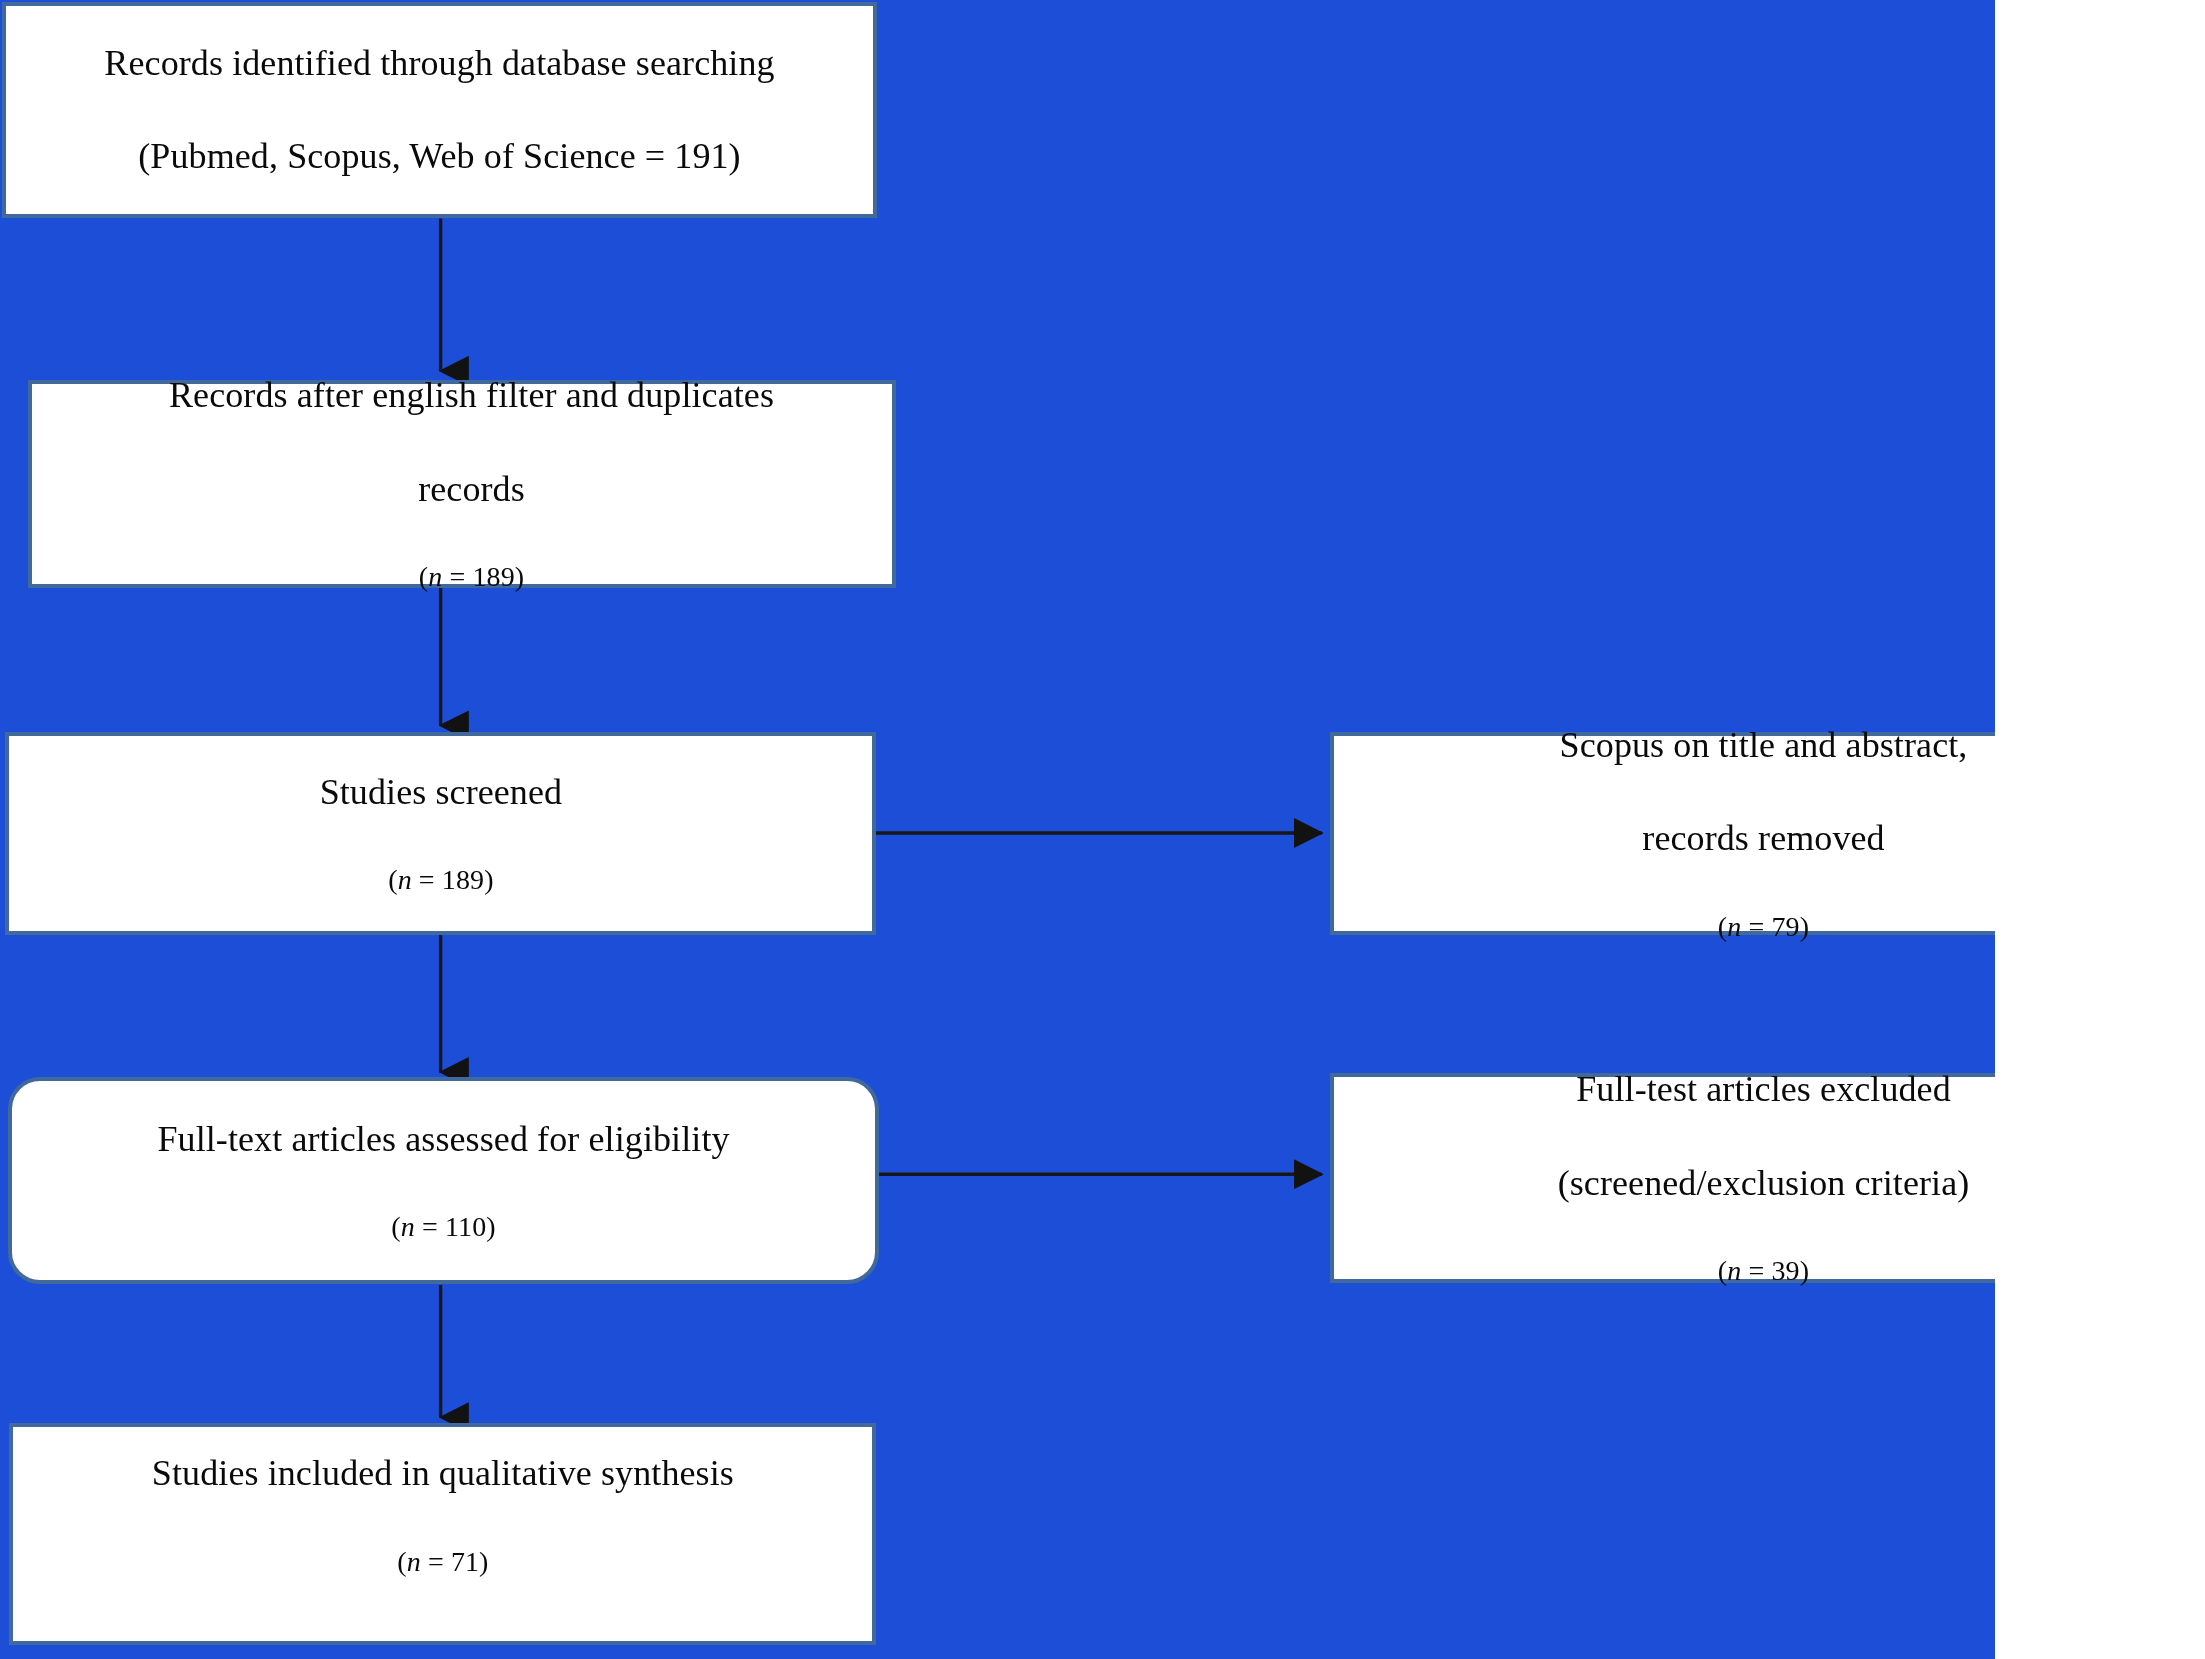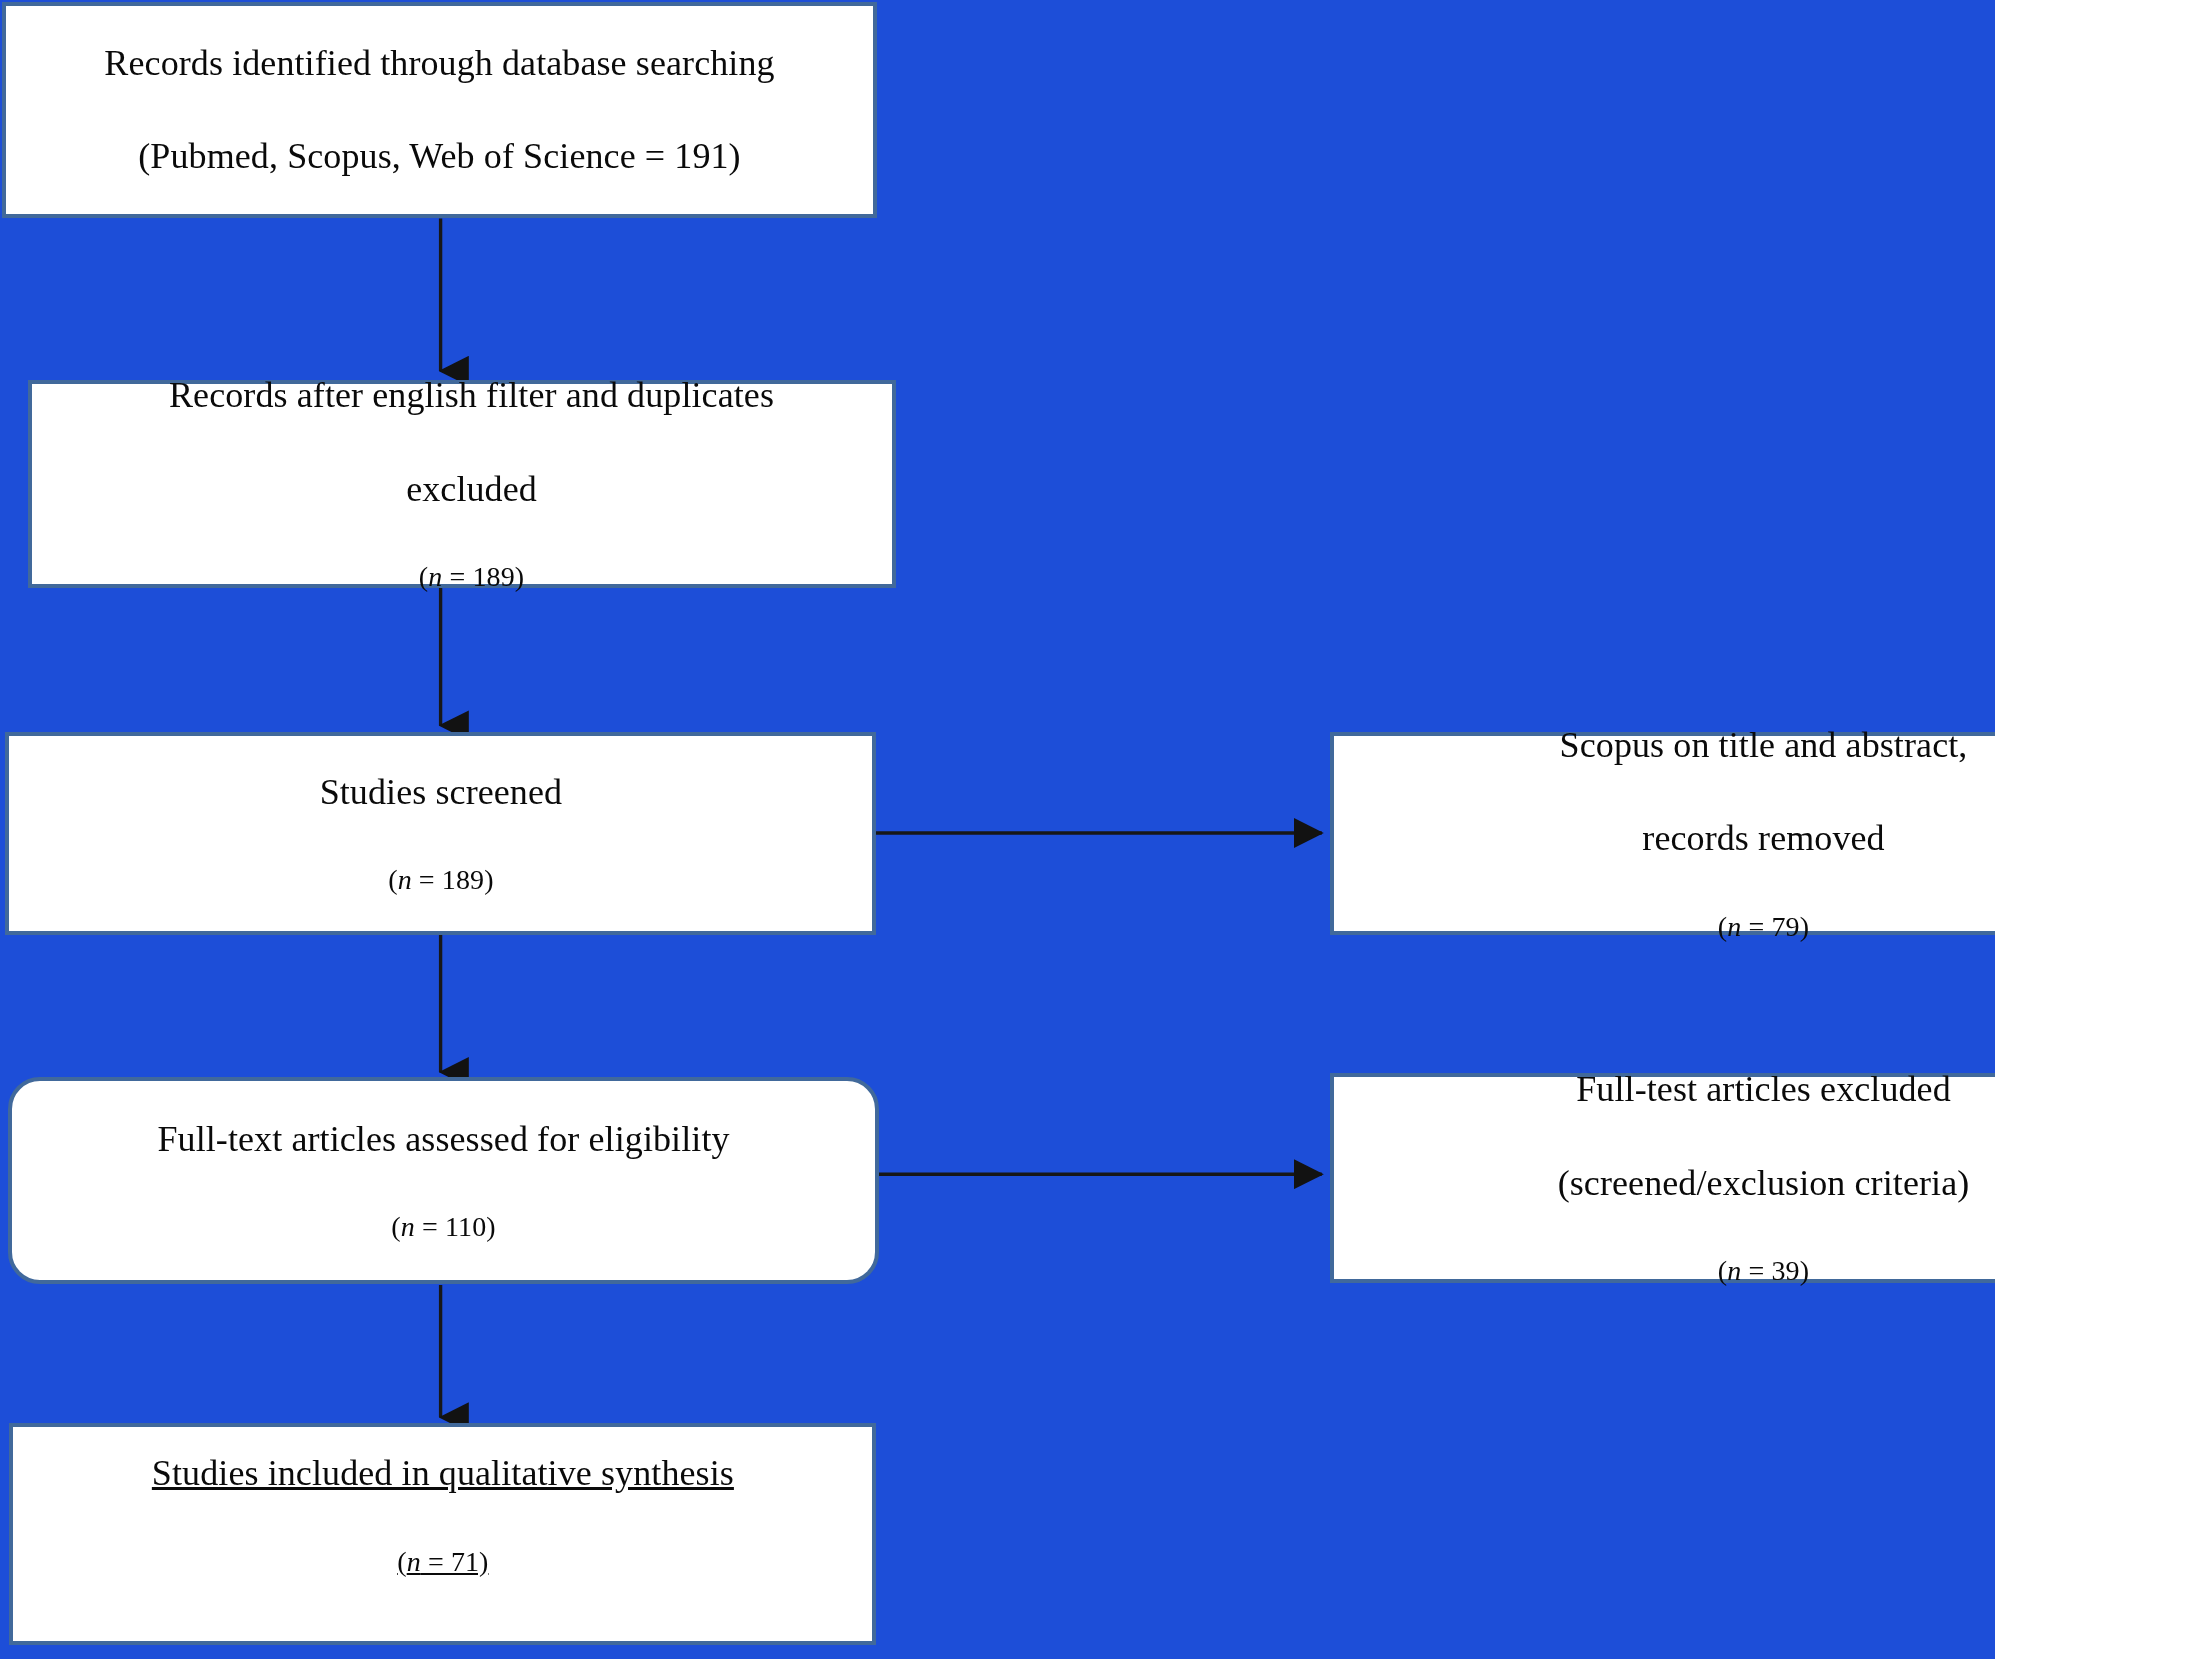--- a/index.html
+++ b/index.html
@@ -94,21 +94,21 @@
   <div class="flow-box" style="left:2px; top:2px; width:875px; height:216px;">
     <div class="box-text">
       <div>Records identified through database searching</div>
       <div>(Pubmed, Scopus, Web of Science = 191)</div>
     </div>
   </div>
 
   <div class="flow-box" style="left:28px; top:380px; width:868px; height:208px;padding-left:19px;">
     <div class="box-text">
       <div>Records after english filter and duplicates</div>
-      <div>excluded</div>
+      <div>records</div>
       <div class="count-line"><span>(</span><span class="n-italic">n</span><span> = 189)</span></div>
     </div>
   </div>
 
   <div class="flow-box" style="left:5.4px; top:732px; width:871px; height:203px;">
     <div class="box-text">
       <div>Studies screened</div>
       <div class="count-line"><span>(</span><span class="n-italic">n</span><span> = 189)</span></div>
     </div>
   </div>
@@ -130,20 +130,20 @@
 
   <div class="flow-box" style="left:1330px; top:1073px; width:867px; height:210px;">
     <div class="box-text">
       <div>Full-test articles excluded</div>
       <div>(screened/exclusion criteria)</div>
       <div class="count-line"><span>(</span><span class="n-italic">n</span><span> = 39)</span></div>
     </div>
   </div>
 
   <div class="flow-box" style="left:9.4px; top:1423px; width:867px; height:222px;">
-    <div class="box-text" style="transform: translateY(-19px); text-decoration: underline;">
+    <div class="box-text" style="transform: translateY(-19px);">
       <div>Studies included in qualitative synthesis</div>
       <div class="count-line"><span>(</span><span class="n-italic">n</span><span> = 71)</span></div>
     </div>
   </div>
 
 </div>
 
 
 </body></html>

